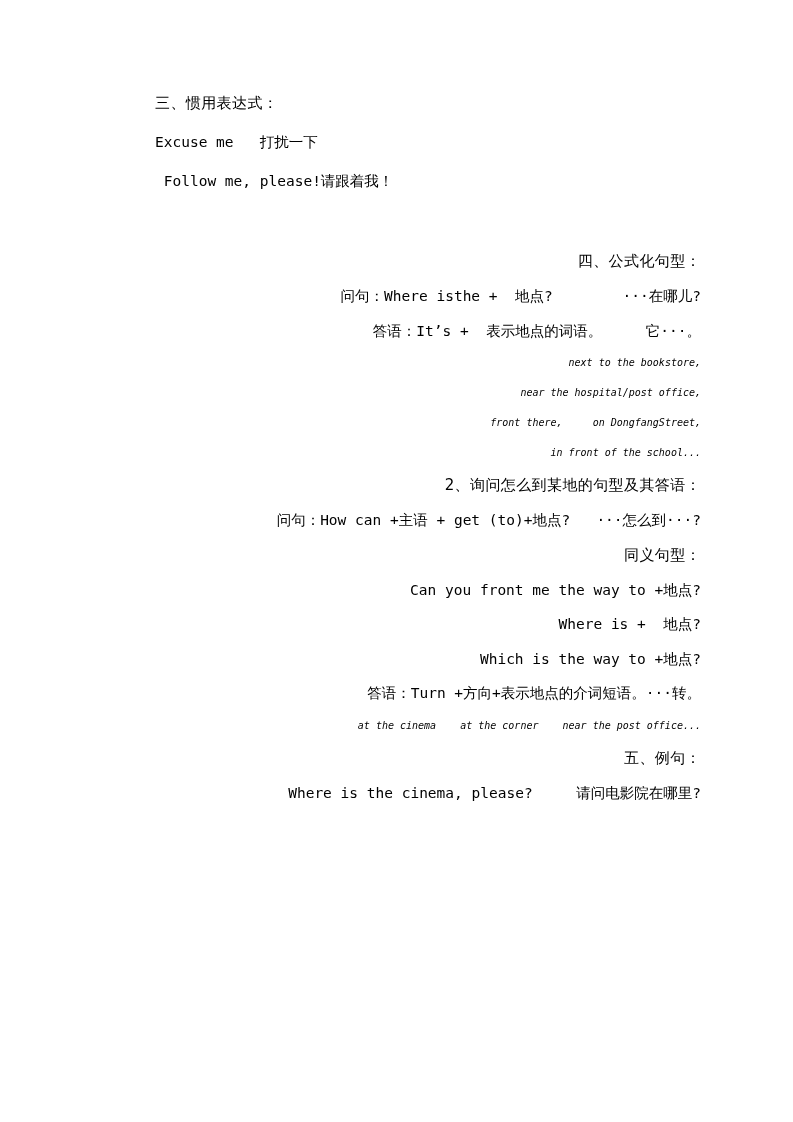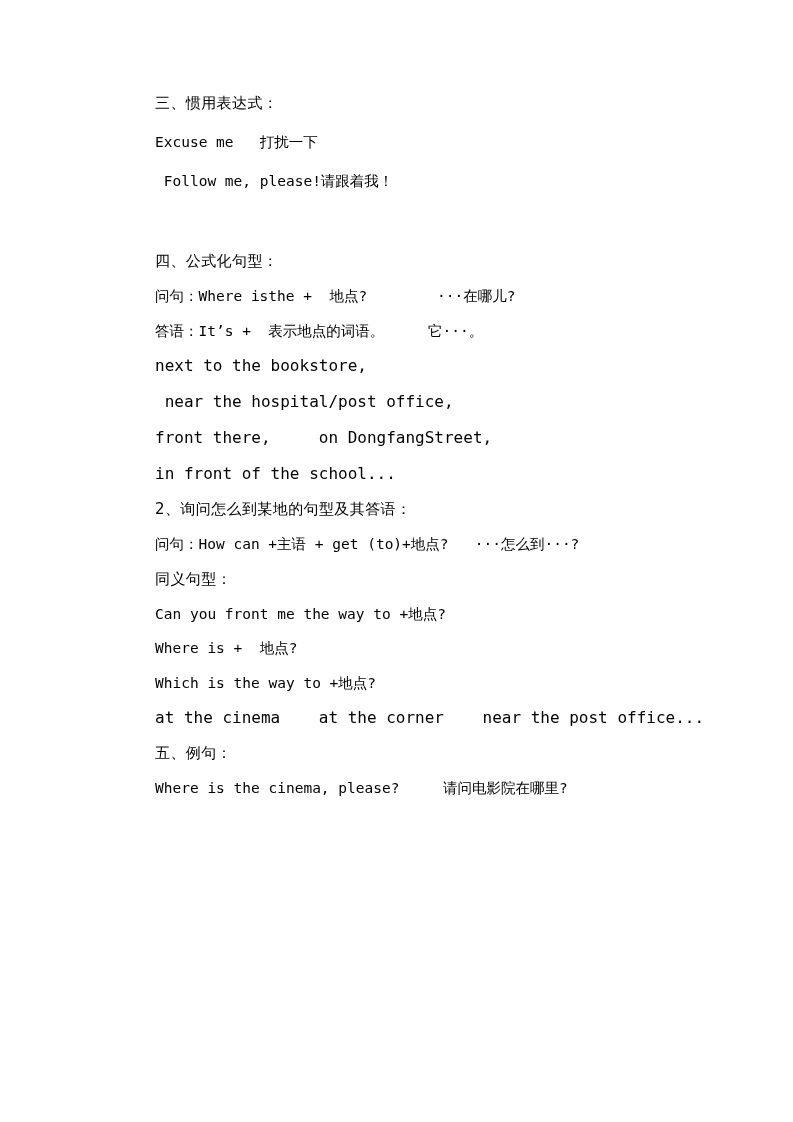--- a/index.html
+++ b/index.html
@@ -32,30 +32,31 @@
   }
   
   .cn {
     font-family: "DejaVu Sans", "Liberation Sans", sans-serif;
     font-size: 15px;
     letter-spacing: 0.4px;
   }
   
   .en {
     font-family: "DejaVu Sans Mono", "Liberation Mono", monospace;
-    font-size: 16px;
+    font-size: 10px;
     letter-spacing: 0px;
+    font-style: italic;
   }
   .mix {
     font-family: "DejaVu Sans Mono", "Liberation Mono", monospace;
     font-size: 14.5px;
   }
   .sp-lg { height: 42px; }
   .row { margin-bottom: 24px; }
-  .row-tight { margin-bottom: 20px; }
+  .row-tight { margin-bottom: 20px; text-align: right; }
 </style>
 </head>
 <body>
 
 <div class="page">
   <div class="doc-body">
 
     <div class="line cn row">三、惯用表达式：</div>
 
     <div class="line mix row">Excuse me   打扰一下</div>
@@ -84,20 +85,21 @@
     <div class="line mix row-tight">问句：How can +主语 + get (to)+地点?   ···怎么到···?</div>
 
     <div class="line cn row-tight">同义句型：</div>
 
     <div class="line mix row-tight">Can you front me the way to +地点?</div>
 
     <div class="line mix row-tight">Where is +  地点?</div>
 
     <div class="line mix row-tight">Which is the way to +地点?</div>
 
+    <div class="line mix row-tight">答语：Turn +方向+表示地点的介词短语。···转。</div>
 
     <div class="line en row-tight">at the cinema    at the corner    near the post office...</div>
 
     <div class="line cn row-tight">五、例句：</div>
 
     <div class="line mix row-tight">Where is the cinema, please?     请问电影院在哪里?</div>
 
   </div>
 </div>
 

